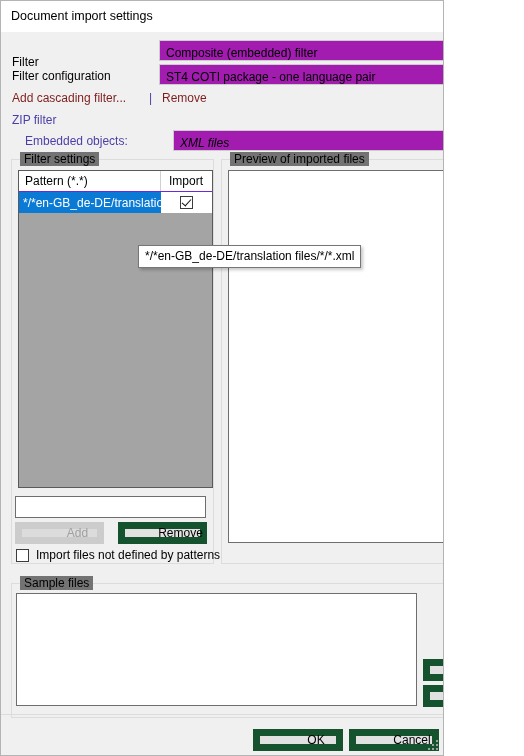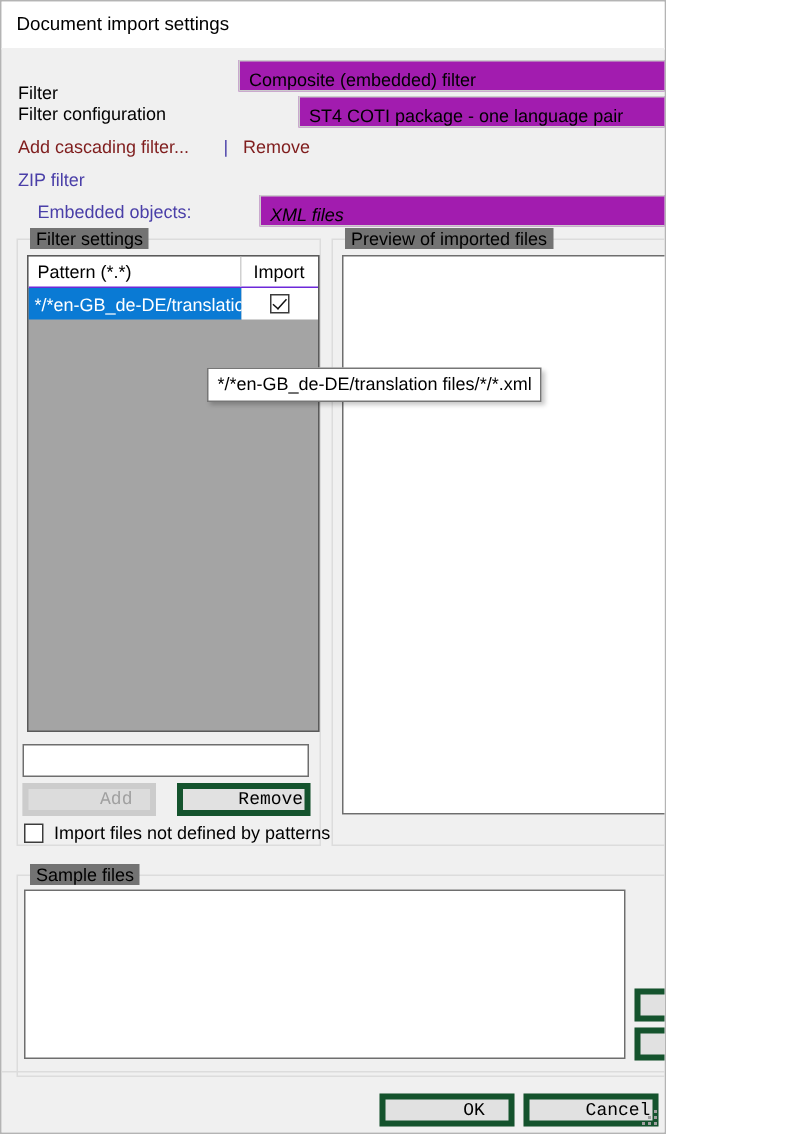--- a/index.html
+++ b/index.html
@@ -226,22 +226,22 @@
     padding-left: 4px;
     color: #000000;
     outline: none;
   }
 
   
   .btn {
     position: absolute;
     box-sizing: border-box;
     background: #e1e1e1;
-    border: 4px solid #14532d;
-    font-family: Liberation Mono, monospace;
+    border: 7px solid #14532d;
+    font-family: Liberation Sans, sans-serif;
     font-size: 12px;
     color: #000000;
     display: flex;
     align-items: center;
     justify-content: center;
     cursor: default;
     white-space: nowrap;
     padding-left: 36px;
   }
   .btn.disabled {
@@ -325,21 +325,21 @@
     <div class="combo" style="left:158px; top:8px; width:354px;">
       <div class="combo-text">Composite (embedded) filter</div>
       <div class="chev">
         <svg width="11" height="8" viewBox="0 0 11 8">
             <polyline points="1,2 5.5,6.5 10,2" fill="none" stroke="#333" stroke-width="1.2"></polyline>
           </svg>
       </div>
     </div>
 
     <div class="lbl" style="left:11px; top:37px;">Filter configuration</div>
-    <div class="combo" style="left:158px; top:32px; width:305px;margin-left:40px;">
+    <div class="combo" style="left:158px; top:32px; width:305px;">
       <div class="combo-text">ST4 COTI package - one language pair</div>
       <div class="chev">
         <svg width="11" height="8" viewBox="0 0 11 8">
             <polyline points="1,2 5.5,6.5 10,2" fill="none" stroke="#333" stroke-width="1.2"></polyline>
           </svg>
       </div>
     </div>
 
     <div class="iconbtn" style="left:467px; top:32px;">
       <span>

